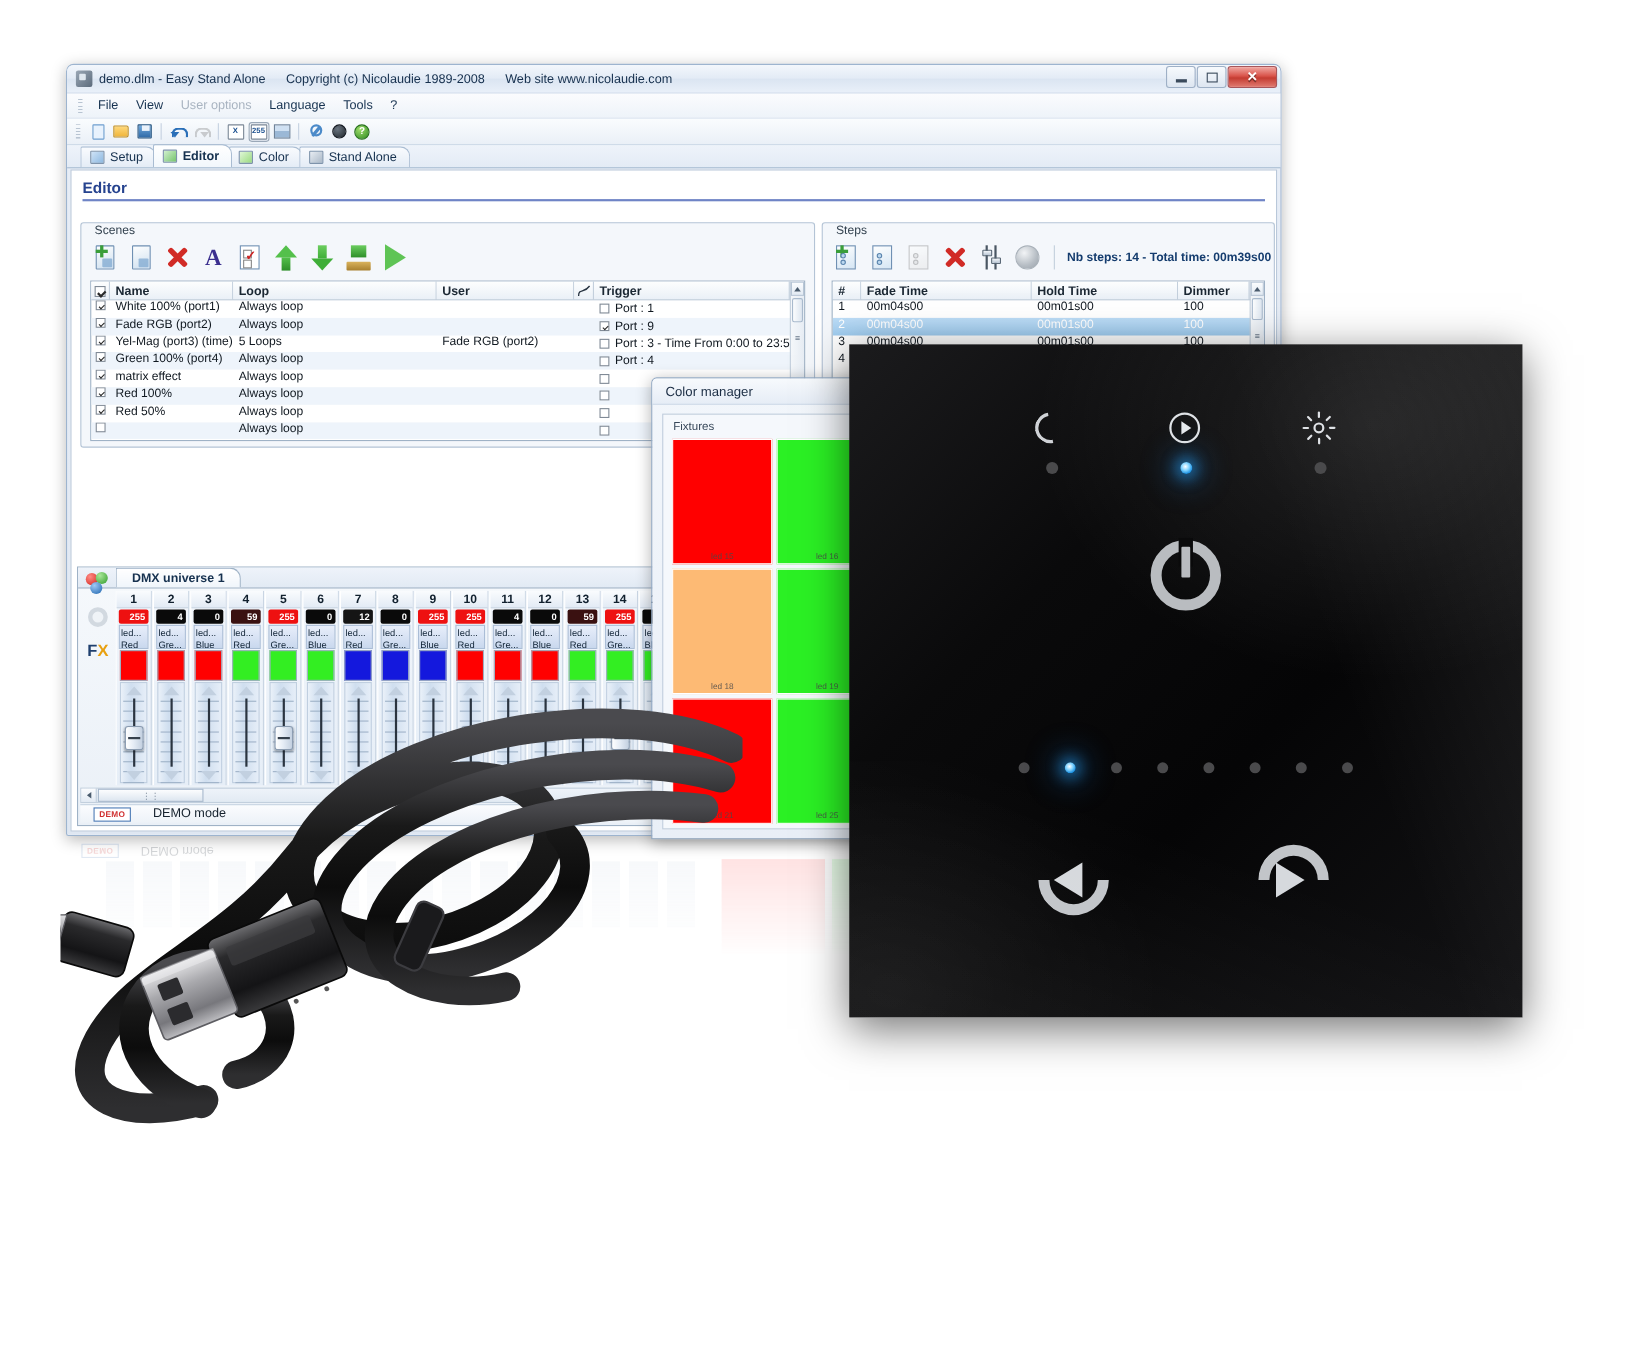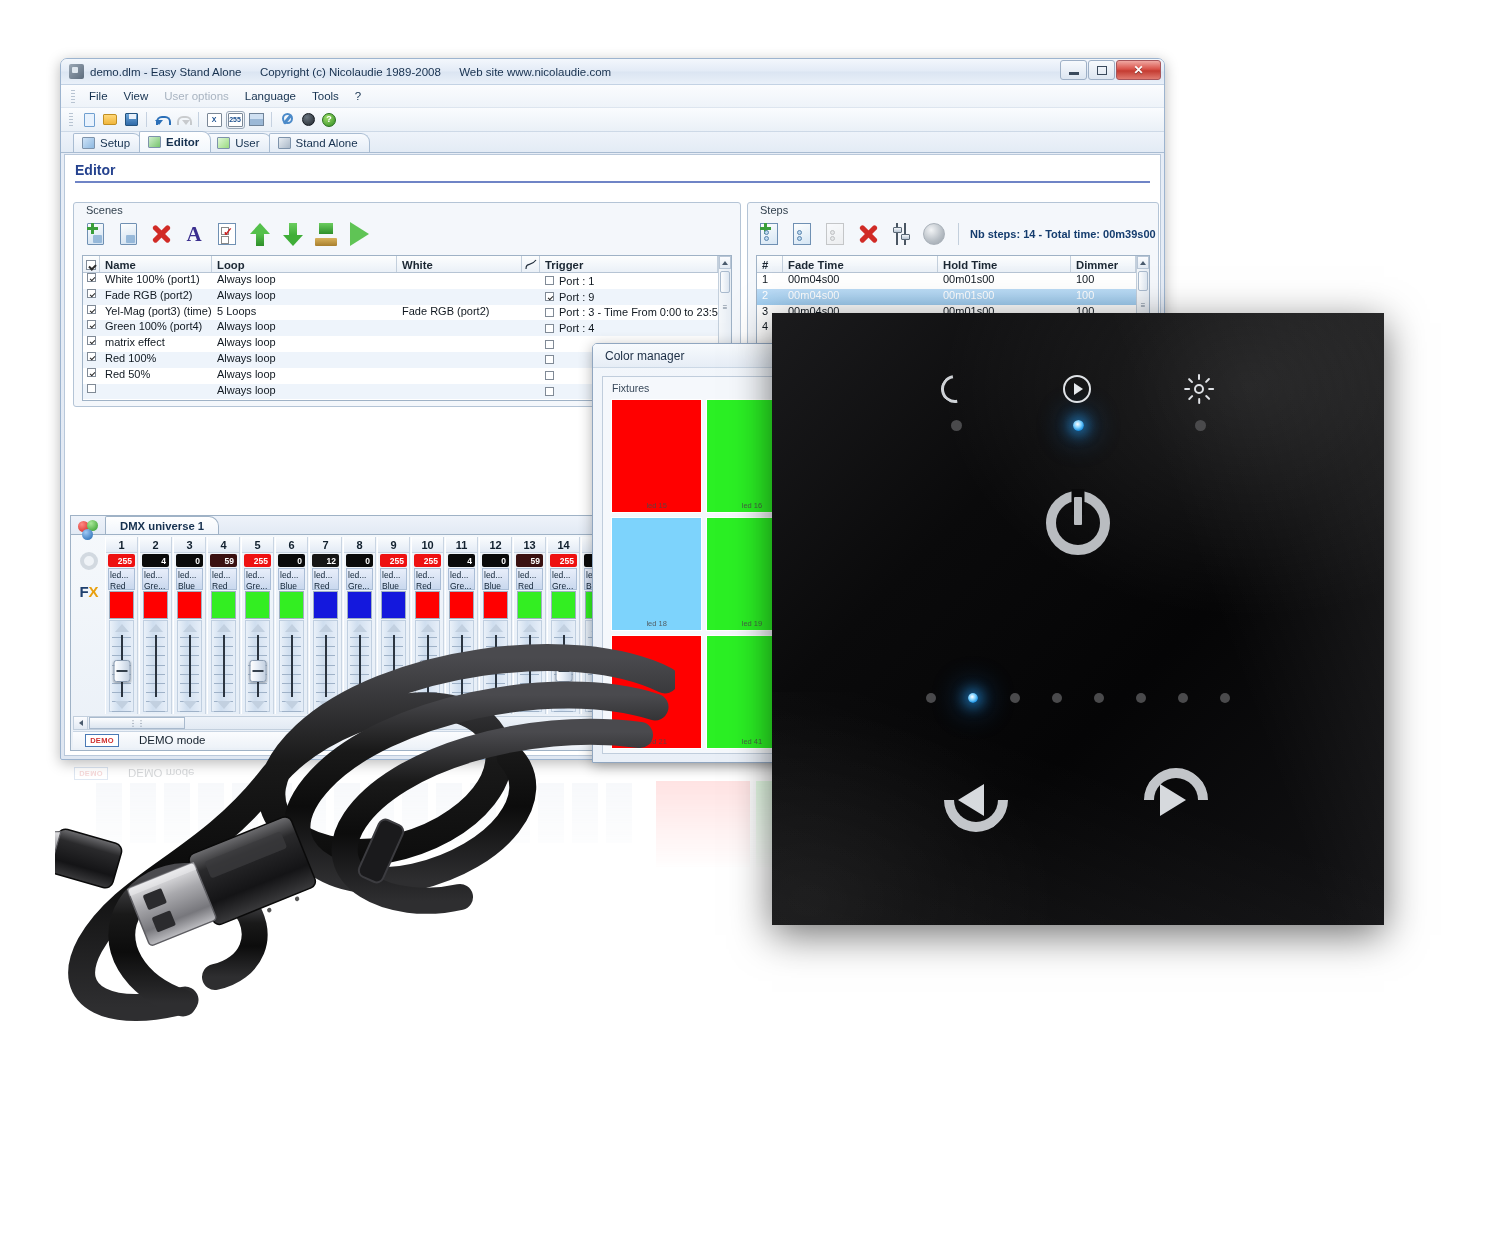--- a/index.html
+++ b/index.html
@@ -496,21 +496,21 @@
     <div class="tab">
       <div class="ti blue"></div>
       <span>Setup</span>
     </div>
     <div class="tab active">
       <div class="ti green"></div>
       <span>Editor</span>
     </div>
     <div class="tab">
       <div class="ti lgreen"></div>
-      <span>User</span>
+      <span>Color</span>
     </div>
     <div class="tab">
       <div class="ti grey"></div>
       <span>Stand Alone</span>
     </div>
   </div>
 
   <div class="content">
     <div class="page-title">Editor</div>
     <div class="page-rule"></div>
@@ -552,21 +552,21 @@
         </div>
       </div>
 
       <div class="tbl" style="top:52px; height:146px;">
         <div class="thead">
           <div class="th" style="width:17px;justify-content:center;padding-left:0;">
             <span class="cb hdr on"></span>
           </div>
           <div class="th" style="width:112px;">Name</div>
           <div class="th" style="width:185px;">Loop</div>
-          <div class="th" style="width:125px;">White</div>
+          <div class="th" style="width:125px;">User</div>
           <div class="th" style="width:18px;justify-content:center;padding-left:0;">
             <svg width="12" height="11" viewBox="0 0 12 11">
               <path d="M1 10 C1 3, 6 8, 11 1" stroke="#25313f" stroke-width="1.2" fill="none"></path>
             </svg>
           </div>
           <div class="th" style="flex:1;">Trigger</div>
           <div style="width:13px;"></div>
         </div>
         <div id="scenes-rows">
             <div class="trow">
@@ -1245,34 +1245,34 @@
     <div class="fixgrid" id="fixgrid">
         <div class="fixcell" style="background: rgb(255, 0, 0);">
           <span>led 15</span>
         </div>
         <div class="fixcell" style="background: rgb(43, 240, 36);">
           <span>led 16</span>
         </div>
         <div class="fixcell" style="background: rgb(233, 238, 245);">
           <span>led 17</span>
         </div>
-        <div class="fixcell" style="background: #7dd3fc;">
+        <div class="fixcell" style="background: #fdba74;">
           <span>led 18</span>
         </div>
         <div class="fixcell" style="background: rgb(43, 240, 36);">
           <span>led 19</span>
         </div>
         <div class="fixcell" style="background: rgb(233, 238, 245);">
           <span>led 20</span>
         </div>
         <div class="fixcell" style="background: rgb(255, 0, 0);">
           <span>led 21</span>
         </div>
         <div class="fixcell" style="background: rgb(43, 240, 36);">
-          <span>led 41</span>
+          <span>led 25</span>
         </div>
         <div class="fixcell" style="background: rgb(233, 238, 245);">
           <span>led 23</span>
         </div>
       </div>
   </div>
 </div>
 
 <div class="cable">
   <svg width="620" height="420" viewBox="0 0 620 420">

